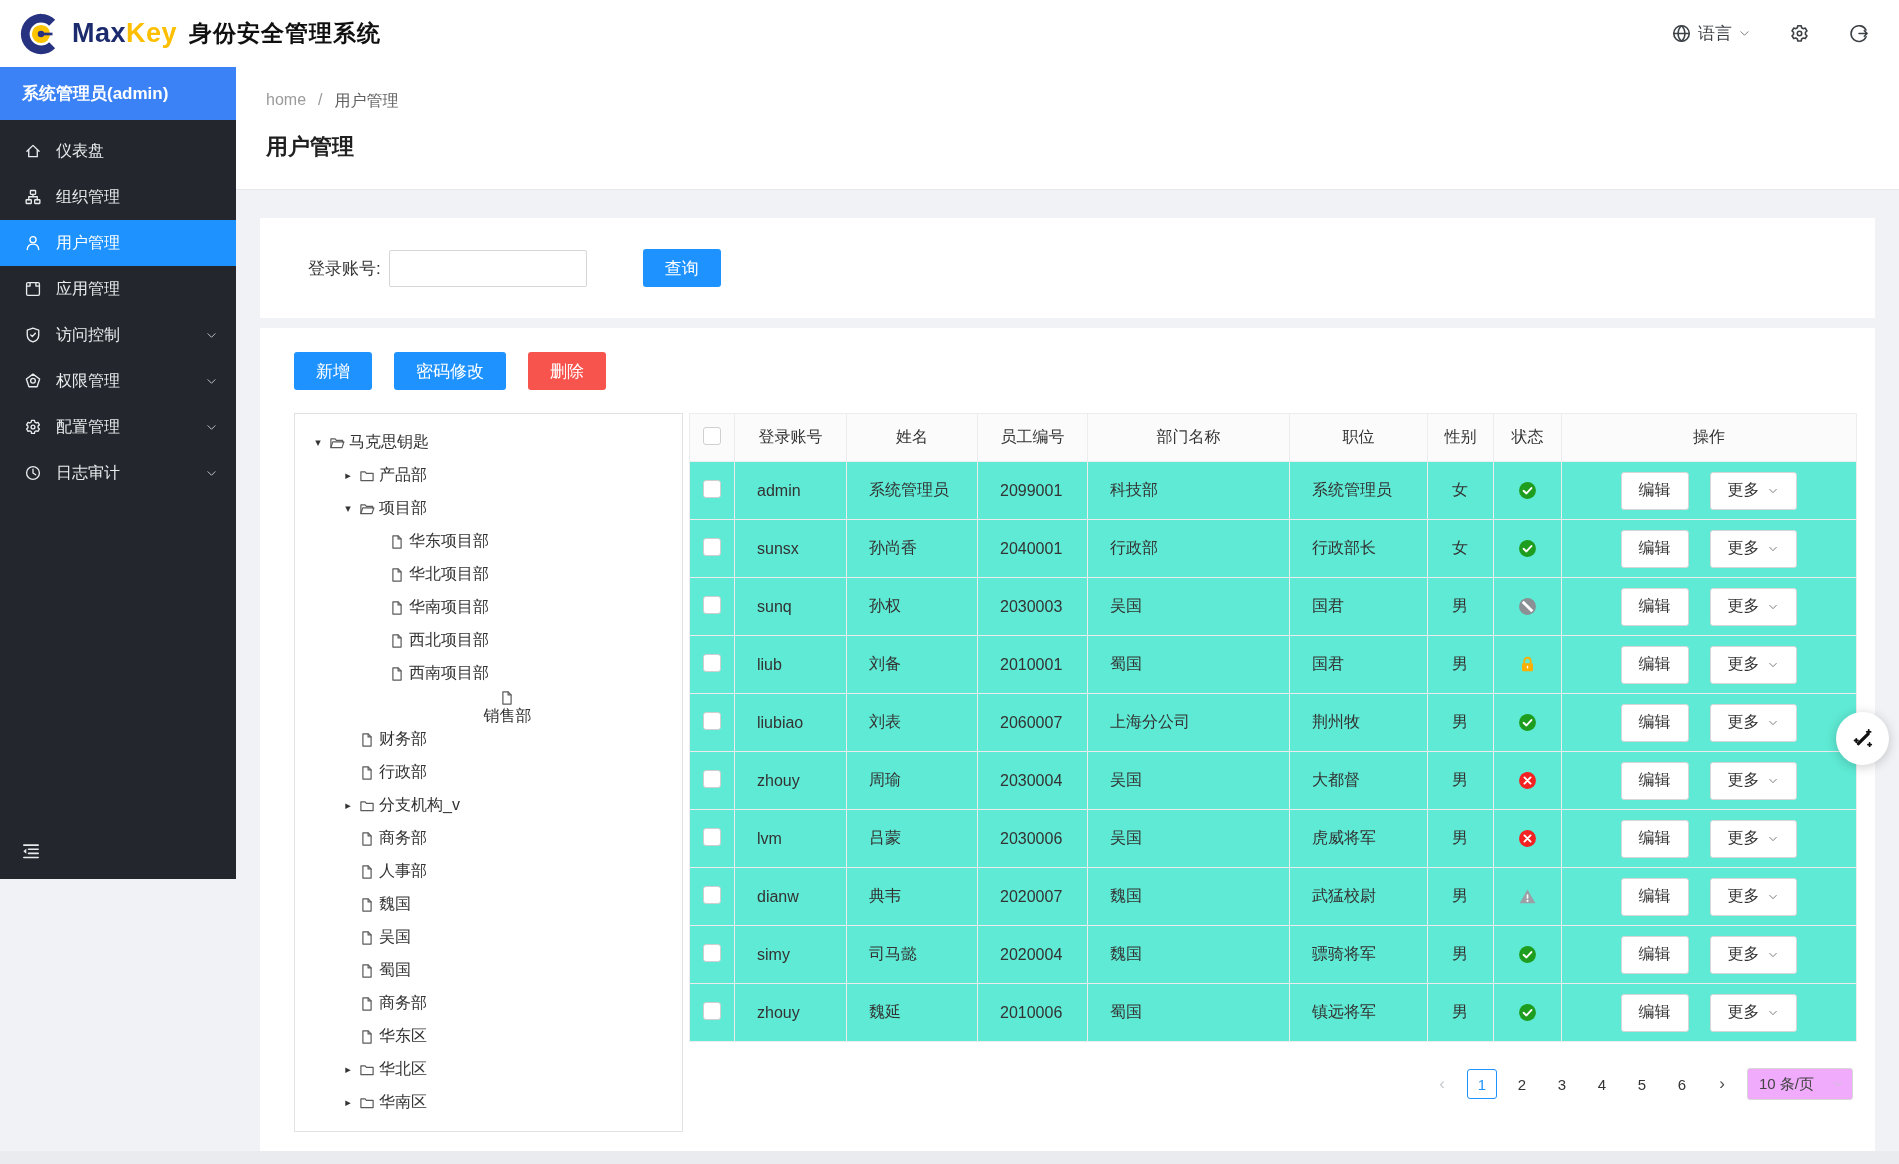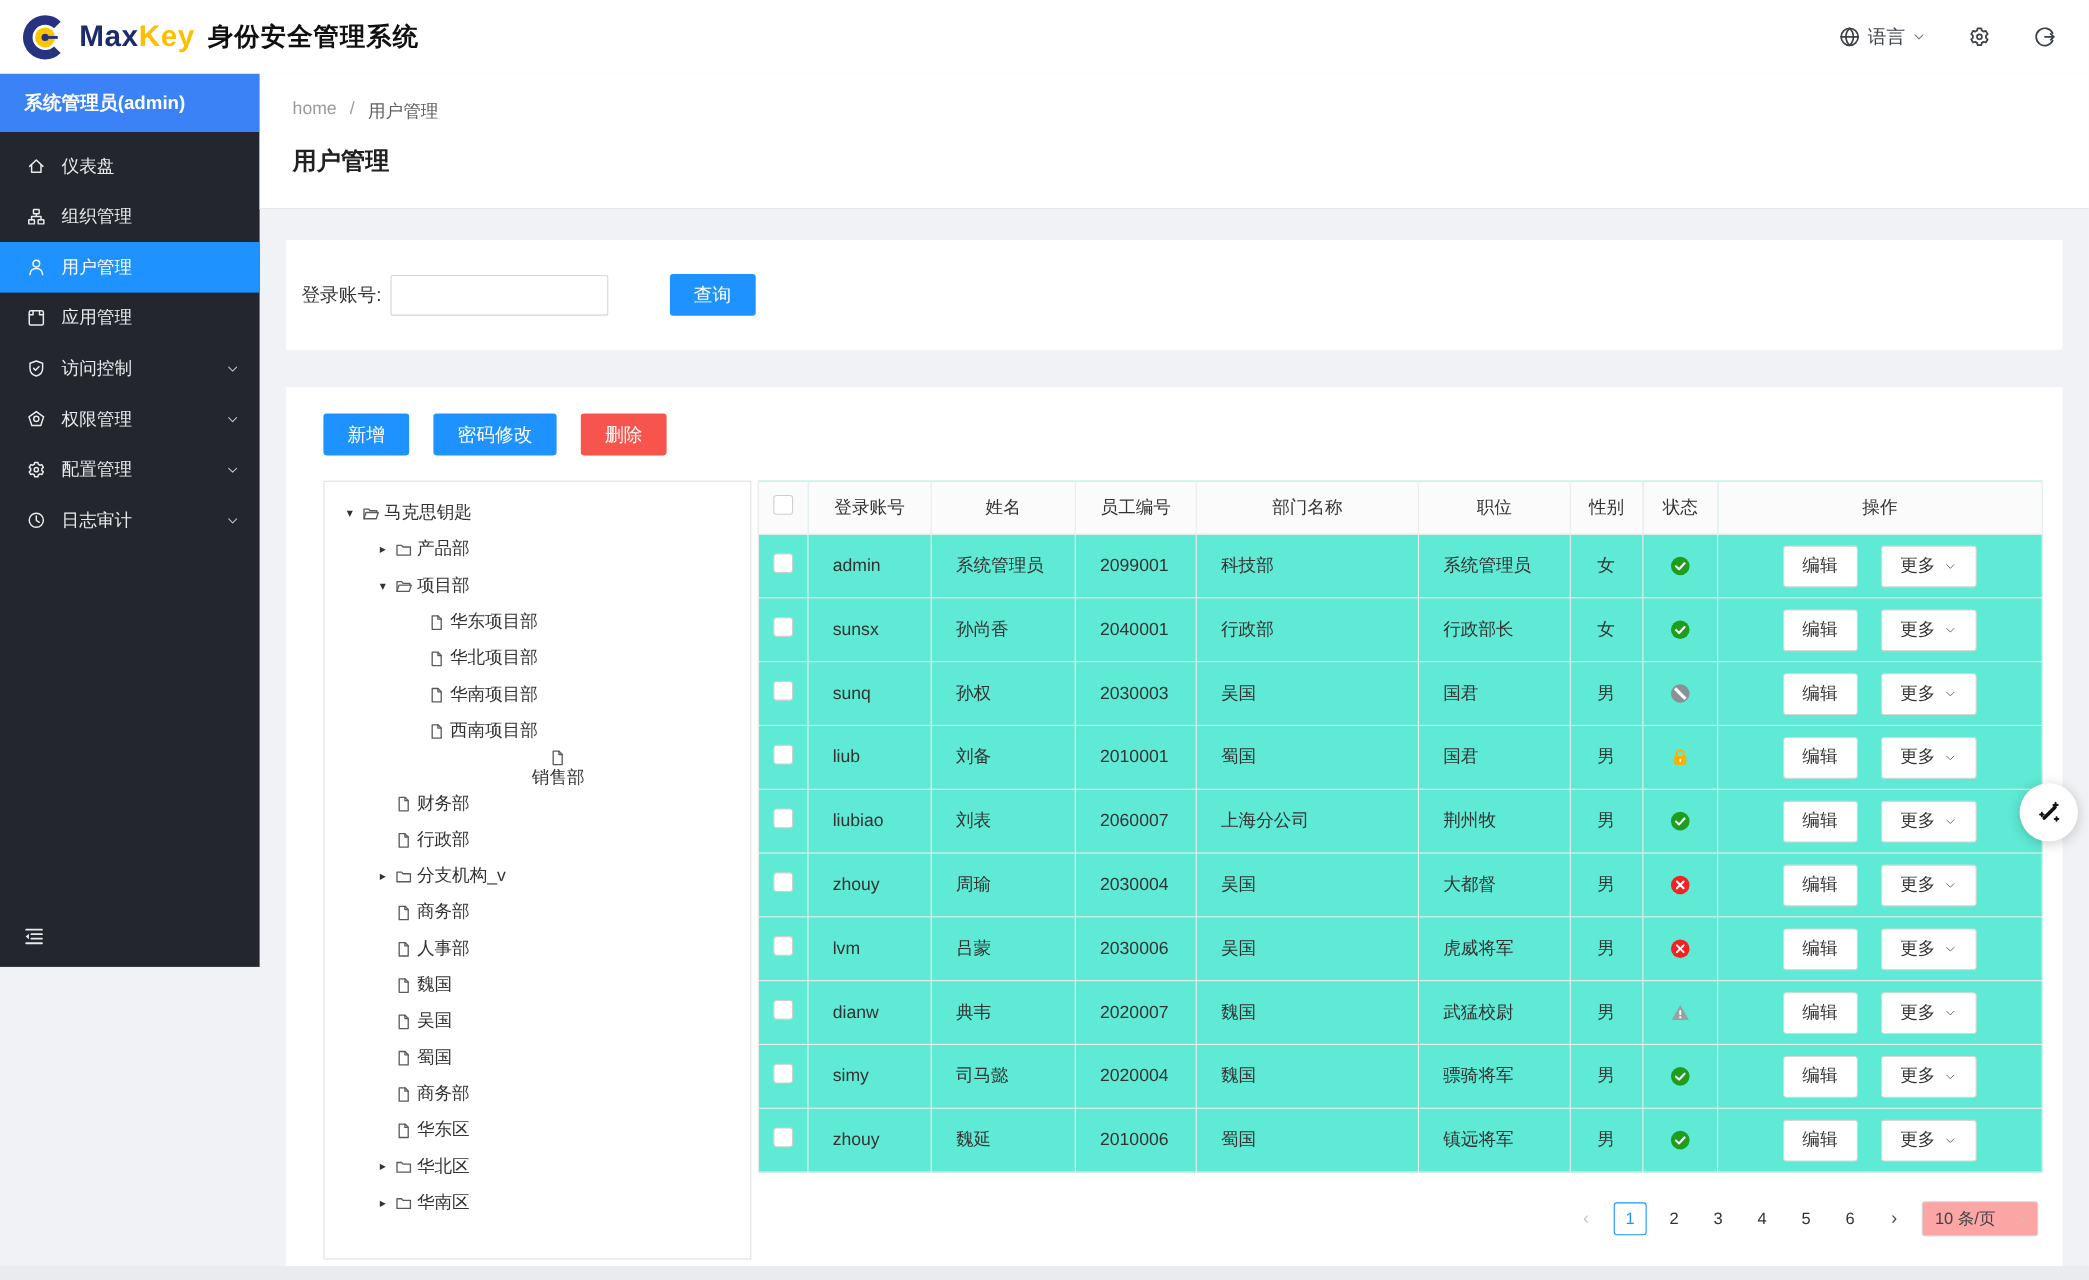--- a/index.html
+++ b/index.html
@@ -45,21 +45,21 @@
 
   
   .main { position:absolute; left:236px; top:67px; right:0; }
   .page-head { background:#fff; height:123px; padding:24px 0 0 30px; border-bottom:1px solid #e7e7e7; }
   .breadcrumb { font-size:16px; color:#9a9a9a; display:flex; gap:12px; }
   .crumb-current { color:#5f5f5f; }
   .page-title { margin:20px 0 0; font-size:22px; font-weight:600; color:#202020; }
   .content { padding:28px 24px 0 24px; }
   .card { background:#fff; }
 
-  .search-card { height:100px; display:flex; align-items:center; padding-left:14px; margin-bottom:34px; }
+  .search-card { height:100px; display:flex; align-items:center; padding-left:48px; margin-bottom:10px; }
   .search-label { font-size:17px; color:#333; }
   .search-input { width:198px; height:37px; border:1px solid #d6d6d6; border-radius:2px;
     margin-left:8px; padding:0 10px; font-size:15px; outline:none; font-family:inherit; }
   .btn { height:38px; border:none; border-radius:3px; font-size:17px; cursor:pointer;
     font-family:inherit; padding:0 22px; }
   .btn-primary { background:#1e93ff; color:#fff; }
   .btn-danger { background:#f8544e; color:#fff; }
   .query-btn { margin-left:56px; }
 
   .main-card { min-height:820px; padding:24px 18px 20px 34px; }
@@ -95,21 +95,21 @@
   .pagination { display:flex; justify-content:flex-end; align-items:center; gap:10px;
     margin-top:26px; font-size:15px; color:#333; padding-right:4px; }
   .page-btn { min-width:30px; height:30px; display:flex; align-items:center; justify-content:center;
     border-radius:3px; cursor:pointer; background:none; border:none; font-size:15px; color:#333;
     font-family:inherit; }
   .page-btn.active { border:1px solid #1e93ff; color:#1e93ff; }
   .page-prev { color:#c6cad0; font-size:17px; }
   .page-next { color:#4a4a4a; font-size:17px; }
   .page-size { width:106px; height:32px; border:1px solid #d6d6d6; border-radius:3px;
     display:flex; align-items:center; justify-content:space-between; padding:0 8px 0 11px;
-    color:#444; cursor:pointer; background:#fca5a5; }
+    color:#444; cursor:pointer; background:#f0abfc; }
   .page-size .chev svg { width:12px; height:12px; color:#c2c6cc; }
 
   
   .float-wand { position:absolute; left:1836px; top:712px; width:53px; height:53px; border-radius:50%;
     background:#fff; border:none; box-shadow:0 2px 12px rgba(0,0,0,.2); cursor:pointer;
     display:flex; align-items:center; justify-content:center; z-index:9; color:#111; }
   .float-wand svg { width:24px; height:24px; }
 
   .footer-band { position:absolute; left:0; right:0; bottom:0; height:13px; background:#e9ebee; }
 </style>
@@ -342,20 +342,30 @@
             </div>
             <div class="tree-row" style="padding-left: 68px;">
               <span class="tree-exp"></span>
               <span class="tree-ic">
                 <svg viewBox="0 0 16 16" fill="none" stroke="currentColor" stroke-width="1.2" stroke-linecap="round" stroke-linejoin="round">
                   <path d="M3.9 1.9h5.3l2.9 2.9v9.3H3.9Z"></path>
                   <path d="M9.1 2v2.9H12"></path>
                 </svg>
               </span>
               <span class="tree-label">华南项目部</span>
+            </div>
+            <div class="tree-row" style="padding-left: 68px;">
+              <span class="tree-exp"></span>
+              <span class="tree-ic">
+                <svg viewBox="0 0 16 16" fill="none" stroke="currentColor" stroke-width="1.2" stroke-linecap="round" stroke-linejoin="round">
+                  <path d="M3.9 1.9h5.3l2.9 2.9v9.3H3.9Z"></path>
+                  <path d="M9.1 2v2.9H12"></path>
+                </svg>
+              </span>
+              <span class="tree-label">西北项目部</span>
             </div>
             <div class="tree-row" style="padding-left: 68px; align-items: center;">
               <span class="tree-exp"></span>
               <span class="tree-ic">
                 <svg viewBox="0 0 16 16" fill="none" stroke="currentColor" stroke-width="1.2" stroke-linecap="round" stroke-linejoin="round">
                   <path d="M3.9 1.9h5.3l2.9 2.9v9.3H3.9Z"></path>
                   <path d="M9.1 2v2.9H12"></path>
                 </svg>
               </span>
               <span class="tree-label">西南项目部</span>

